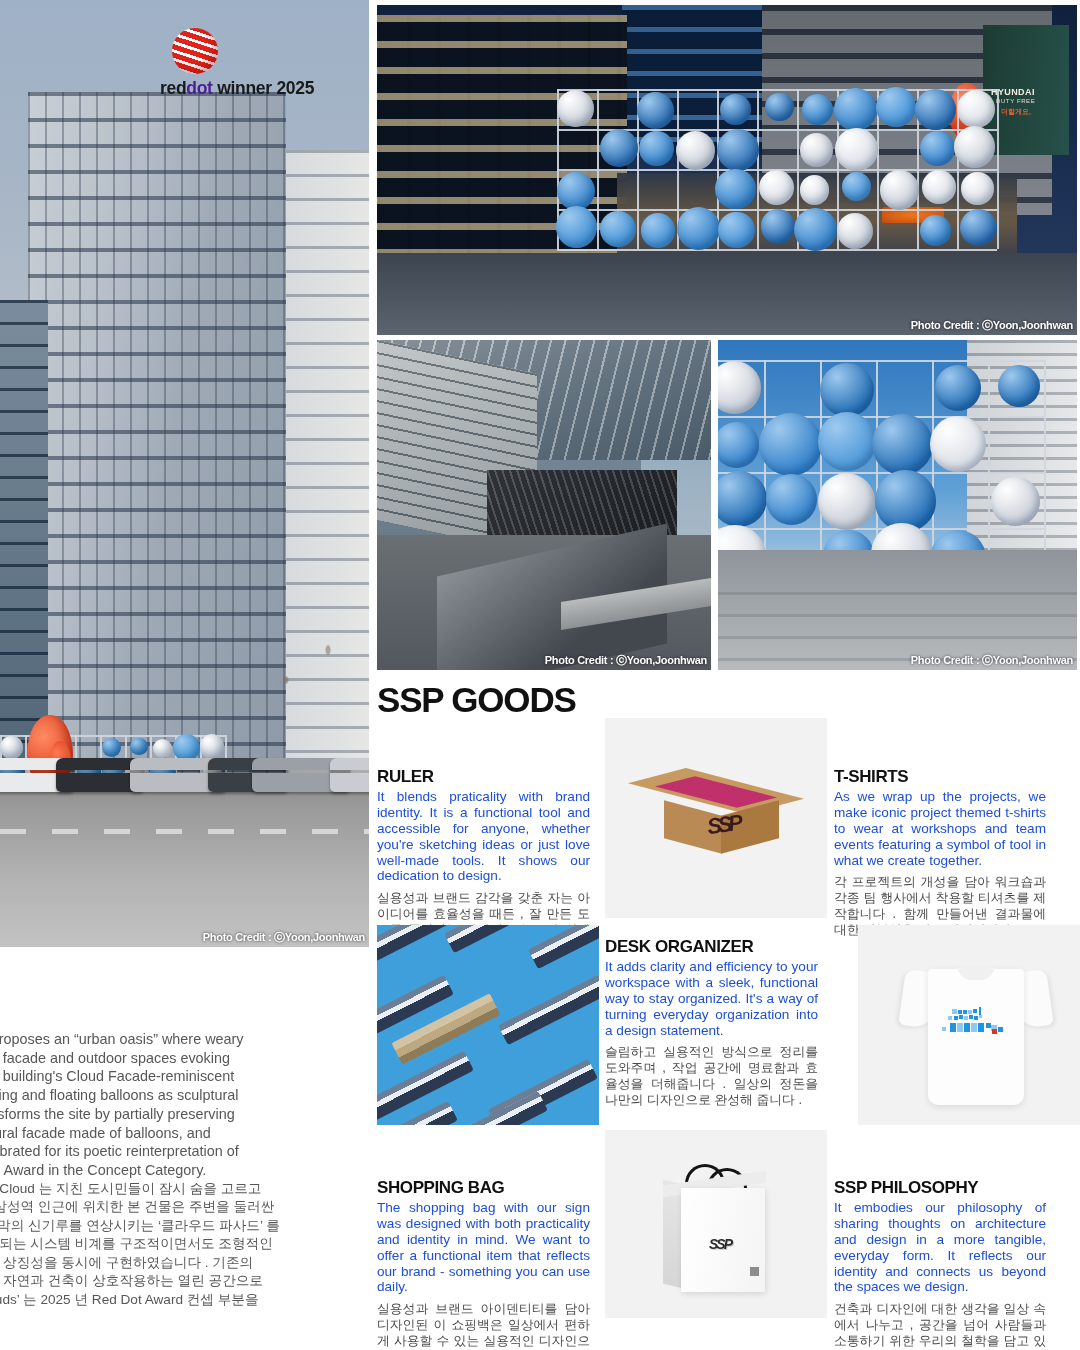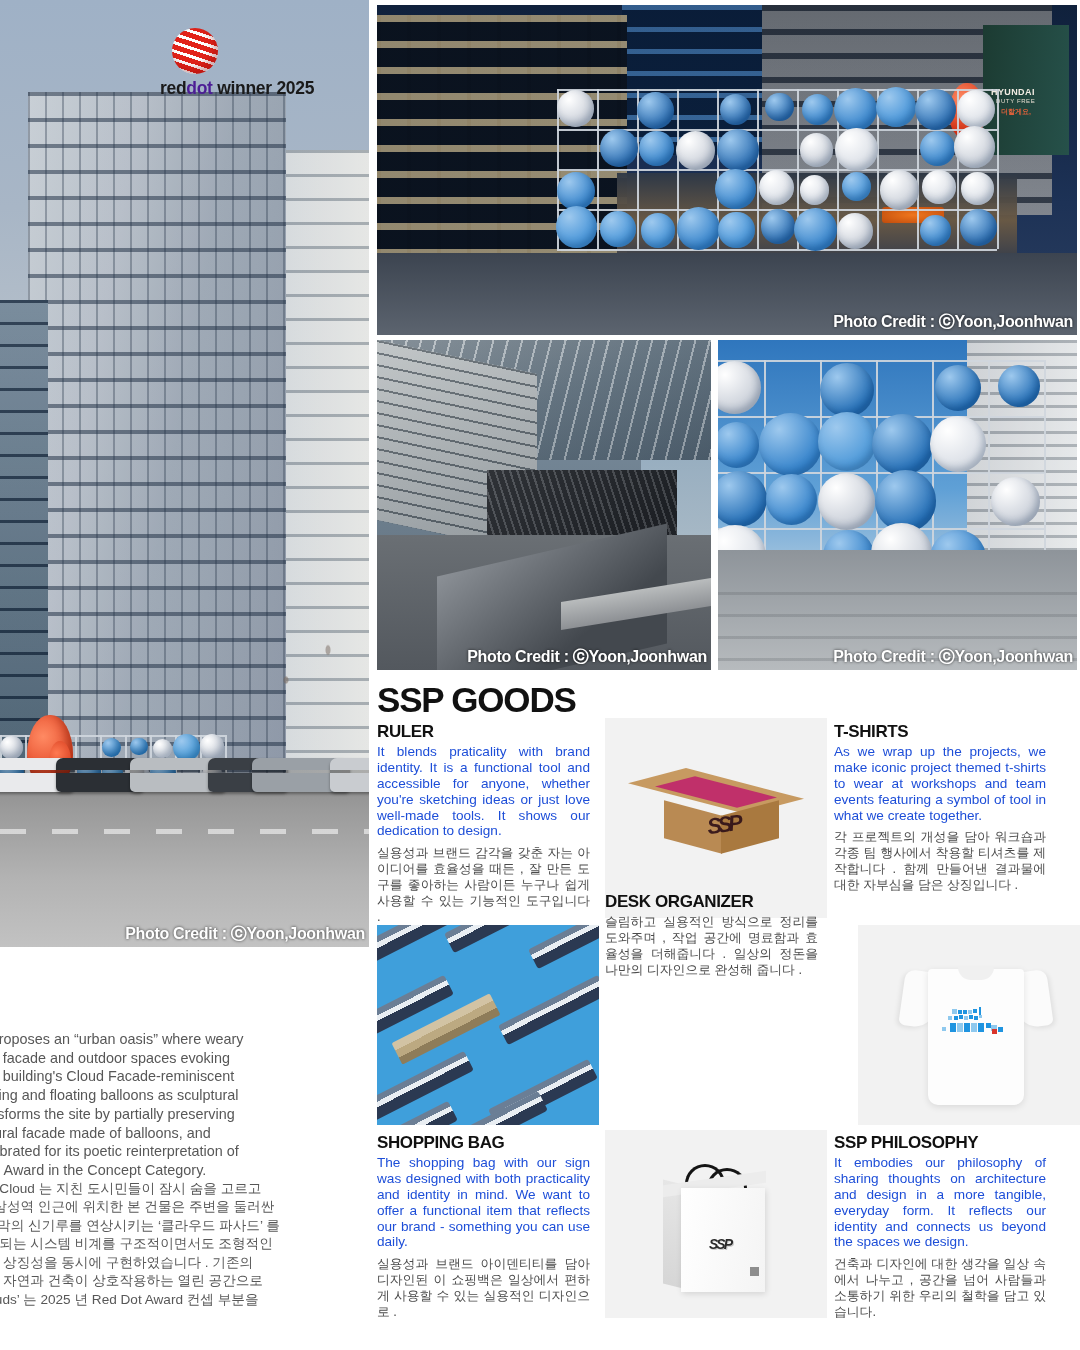--- a/index.html
+++ b/index.html
@@ -8,21 +8,21 @@
     background: #ffffff;
     font-family: "Liberation Sans", "DejaVu Sans", sans-serif;
     overflow: hidden;
   }
   .page { position: relative; width: 1080px; height: 1350px; background:#fff; }
 
   
   .photo { position:absolute; overflow:hidden; background:#9aa6b4; }
   .credit {
     position:absolute; right:4px; bottom:2px;
-    color:#ffffff; font-size:16px; font-weight:700;
+    color:#ffffff; font-size:11px; font-weight:700;
     letter-spacing:-0.3px; white-space:nowrap;
     text-shadow:0 0 3px rgba(0,0,0,.75);
     font-family:"Liberation Sans", sans-serif;
     text-align:right;
   }
 
   
   #photo-street-left { left:0; top:0; width:369px; height:947px; }
   .sky-grad {
     position:absolute; inset:0;
@@ -142,21 +142,21 @@
 
   
   .rod-h { position:absolute; height:2px; background:#cfd6dd; opacity:.92; }
   .rod-v { position:absolute; width:2px; background:#cfd6dd; opacity:.92; }
   .ball { position:absolute; border-radius:50%; }
 
   
   .goods-title { position:absolute; left:377px; top:680px;
     font-size:35px; font-weight:700; letter-spacing:-1.2px; color:#111; }
 
-  .col { position:absolute; }
+  .col { position:absolute;margin-top:45px; }
   .gh { font-size:17px; font-weight:700; letter-spacing:-.4px; color:#111; margin-bottom:2px; }
   .gp-en { font-size:13.6px; line-height:1.17; color:#1d4ed8; text-align:justify; margin-bottom:6px; }
   .gp-ko { font-size:12.8px; line-height:1.24; color:#4a4a4a; text-align:justify; }
 
   
   .tile { position:absolute; background:#f2f2f2; overflow:hidden; }
 
   
   .kraft-box { position:absolute; left:52px; top:44px; width:118px; height:96px; }
   .kb-top { position:absolute; left:0; top:0; width:118px; height:58px;
@@ -462,20 +462,21 @@
         <div class="org" style="left: -14px; top: 150px;"></div>
         <div class="org" style="left: 110px; top: 158px;"></div>
         <div class="org" style="left: 60px; top: 190px;"></div>
         <div class="org" style="left: -30px; top: 200px;"></div>
         <div class="org-kraft" style="left: 14px; top: 92px;"></div>
       </div>
   </div>
 
   <div class="col" style="left:605px; top:892px; width:213px;">
     <div class="gh">DESK ORGANIZER</div>
+    <div class="gp-en">It adds clarity and efficiency to your workspace with a sleek, functional way to stay organized. It's a way of turning everyday organization into a design statement.</div>
     <div class="gp-ko">슬림하고 실용적인 방식으로 정리를 도와주며 , 작업 공간에 명료함과 효율성을 더해줍니다 . 일상의 정돈을 나만의 디자인으로 완성해 줍니다 .</div>
   </div>
 
   <div class="tile" style="left:858px; top:925px; width:222px; height:200px;">
     <div class="tee">
       <div class="tee-sleeveL"></div>
       <div class="tee-sleeveR"></div>
       <div class="tee-body"></div>
       <div class="tee-neck"></div>
       <div class="tee-art" id="tee-graphic">

